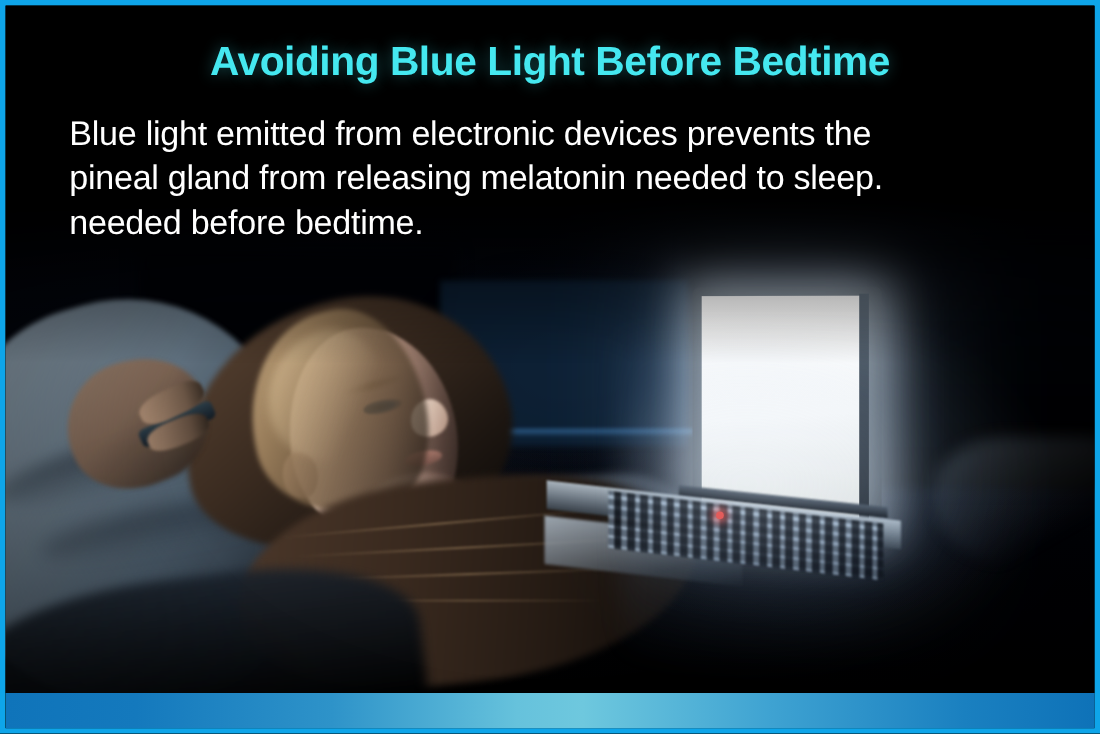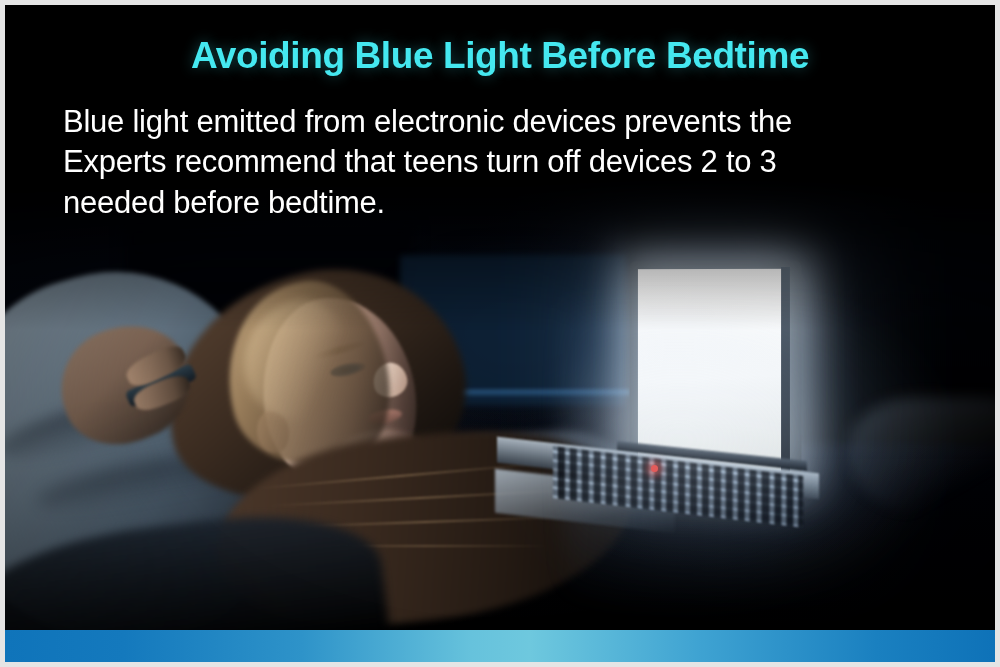--- a/index.html
+++ b/index.html
@@ -10,21 +10,21 @@
     background:#000;
     font-family:"Liberation Sans", sans-serif;
     overflow:hidden;
   }
 
   
   #infographic-card{
     position:relative;
     width:1000px; height:667px;
     background:#000000;
-    border:5px solid #e5e5e5;
+    border:5px solid #0ea5e9;
     overflow:hidden;
   }
 
   
   #photo-scene{
     position:absolute;
     left:0; top:0; right:0;
     height:625px;
     background:#000;
     overflow:hidden;
@@ -419,20 +419,20 @@
     <div class="scene-layer" id="screen-spill"></div>
 
     <div class="scene-layer" id="vignette"></div>
   </div>
 
   <div id="text-overlay">
     <h1 id="headline">Avoiding Blue Light Before Bedtime</h1>
 
     <div id="body-copy">
       <span class="copy-line">Blue light emitted from electronic devices prevents the</span>
-      <span class="copy-line">Experts recommend that teens turn off devices 2 to 3</span>
+      <span class="copy-line">pineal gland from releasing melatonin needed to sleep.</span>
       <span class="copy-line">needed before bedtime.</span>
     </div>
   </div>
 
   <div id="bottom-bar"></div>
 
 </div>
 
 </body></html>

